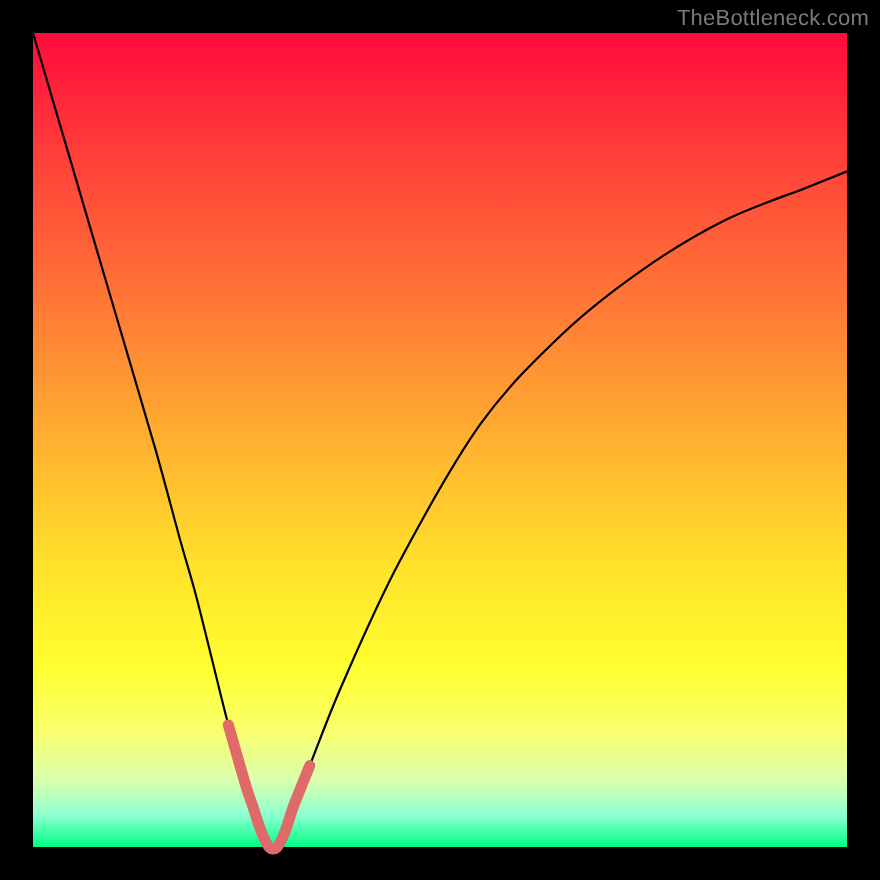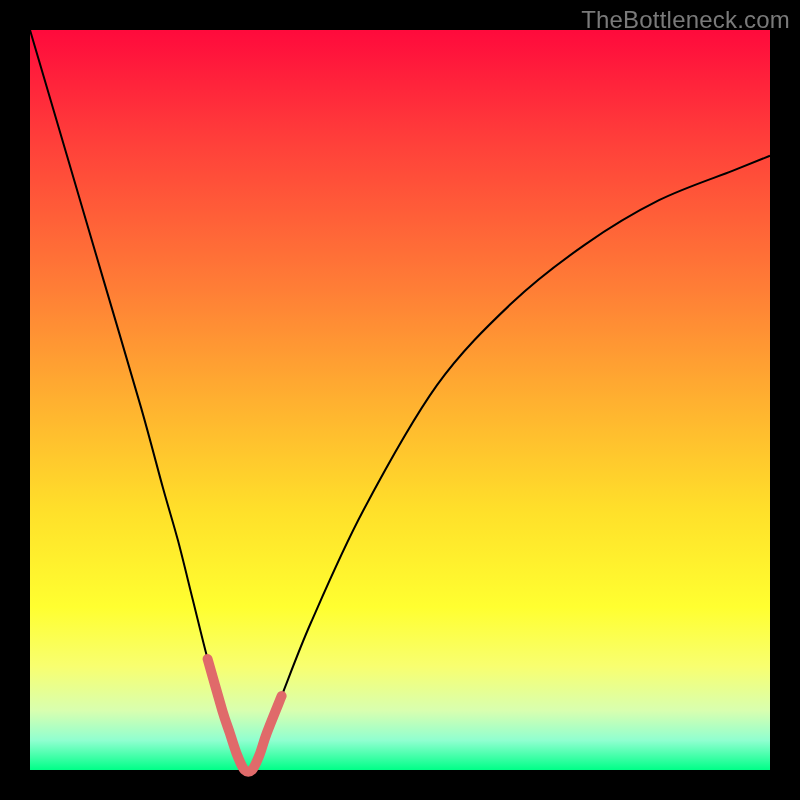--- a/index.html
+++ b/index.html
@@ -28,21 +28,21 @@
       #d8ffb0 92%,
       #90ffd0 96%,
       #00ff88 100%
     );
   }
   .watermark {
     position: absolute;
     top: 6px;
     right: 10px;
     color: #7a7a7a;
-    font-size: 24px;
+    font-size: 20px;
     font-weight: 500;
     letter-spacing: 0.2px;
     z-index: 10;
   }
   svg.curve {
     position: absolute;
     left: 0;
     top: 0;
     width: 740px;
     height: 740px;

